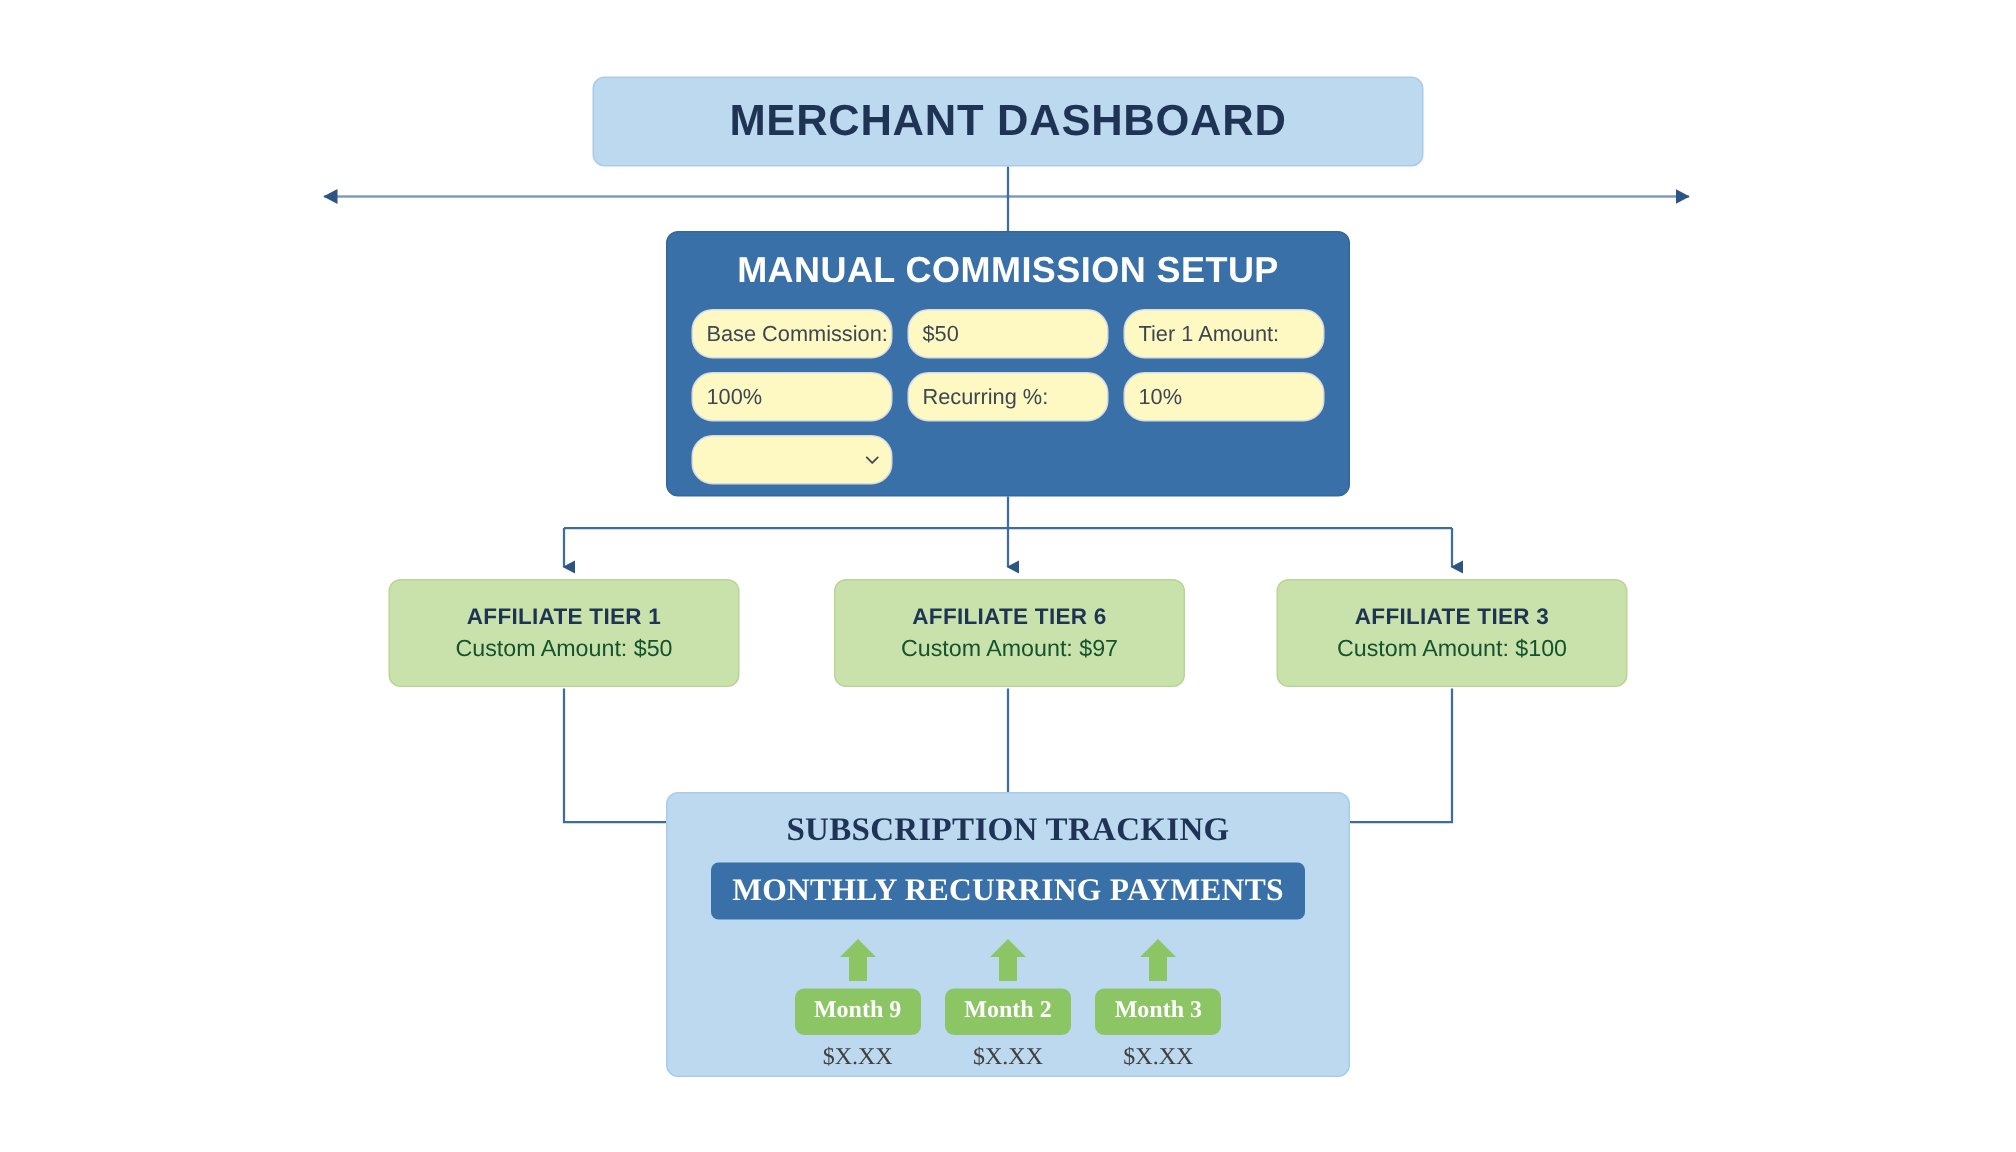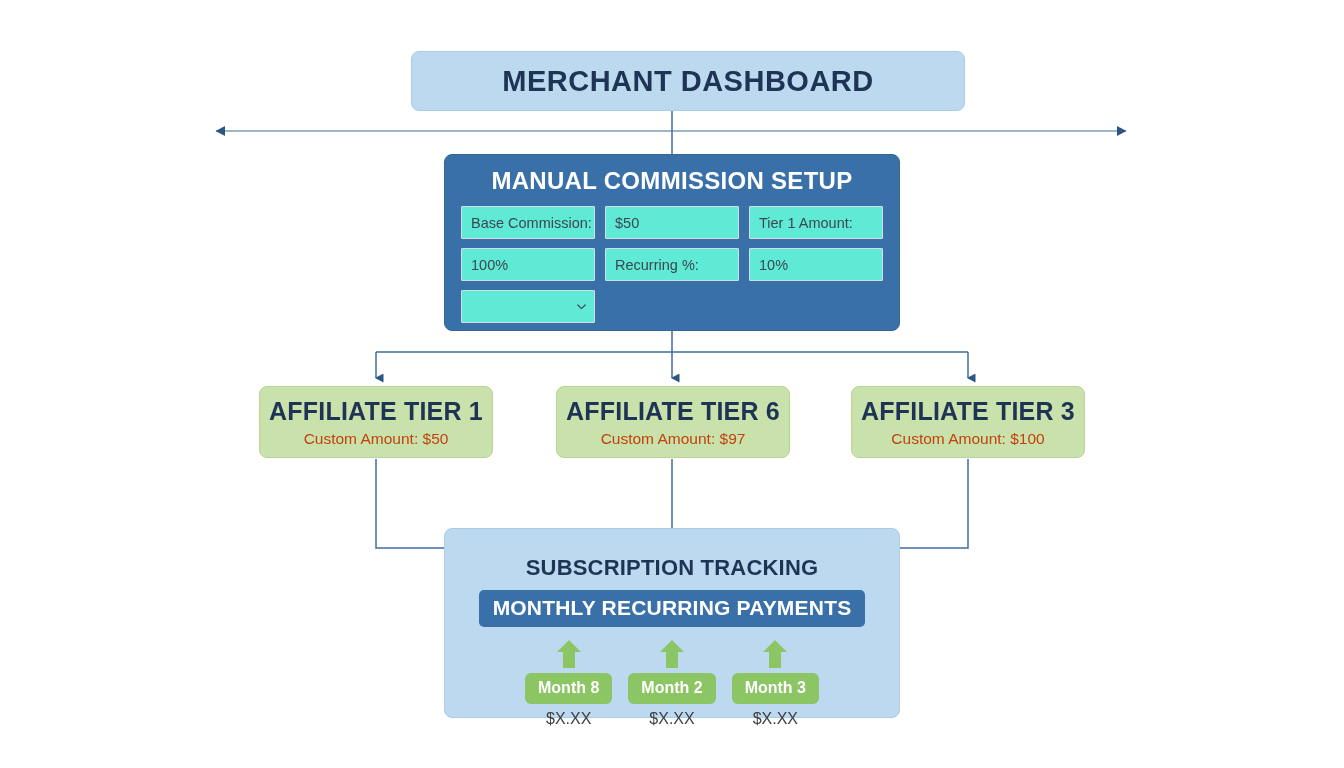--- a/index.html
+++ b/index.html
@@ -41,21 +41,20 @@
   #merchant-dashboard {
     left: 395px;
     top: 51px;
     width: 554px;
     height: 60px;
     background: #bcd9f0;
     border: 1px solid #a9cce8;
     display: flex;
     align-items: center;
     justify-content: center;
-    margin-left: 16px;
   }
   #merchant-dashboard .title {
     font-size: 29px;
     font-weight: bold;
     letter-spacing: 0.5px;
     color: #1f3354;
   }
 
   
   #commission-setup {
@@ -79,23 +78,23 @@
     margin-bottom: 11px;
   }
   .form-grid {
     display: grid;
     grid-template-columns: 1fr 1fr 1fr;
     gap: 9px 10px;
   }
   .field {
     box-sizing: border-box;
     height: 33px;
-    background: #5eead4;
+    background: #fef9c3;
     border: 1px solid #d7dce2;
-    border-radius: 1px;
+    border-radius: 14px;
     display: flex;
     align-items: center;
     padding: 0 9px;
     font-size: 14.5px;
     color: #3d4752;
     overflow: hidden;
     white-space: nowrap;
   }
   .field.select {
     justify-content: space-between;
@@ -113,46 +112,47 @@
     border: 1px solid #b8d597;
     width: 234px;
     height: 72px;
     display: flex;
     flex-direction: column;
     align-items: center;
     justify-content: center;
     gap: 4px;
   }
   .tier .tier-title {
-    font-size: 25px;
+    font-size: 15px;
     font-weight: bold;
     color: #1f3354;
     letter-spacing: 0.2px;
   }
   .tier .tier-sub {
     font-size: 15.5px;
-    color: #c2410c;
+    color: #14532d;
   }
   #tier-1 { left: 259px; top: 386px; }
   #tier-2 { left: 556px; top: 386px; }
   #tier-3 { left: 851px; top: 386px; }
 
   
   #subscription-tracking {
     left: 444px;
     top: 528px;
     width: 456px;
     height: 190px;
     background: #bcd9f0;
     border: 1px solid #a9cce8;
     display: flex;
     flex-direction: column;
     align-items: center;
-    padding-top: 26px;
+    padding-top: 11px;
     box-sizing: border-box;
+    font-family: Liberation Serif, serif;
   }
   #subscription-tracking .panel-title {
     font-size: 22px;
     font-weight: bold;
     color: #1f3354;
     letter-spacing: 0.2px;
   }
   #recurring-badge {
     margin-top: 9px;
     background: #3a70a8;
@@ -283,21 +283,21 @@
   <div class="node" id="subscription-tracking">
     <div class="panel-title">SUBSCRIPTION TRACKING</div>
     <div id="recurring-badge">MONTHLY RECURRING PAYMENTS</div>
 
     <div id="months-row">
 
       <div class="month-col">
         <svg class="up-arrow" viewBox="0 0 26 30">
           <path d="M13 1 L25 13 L19 13 L19 29 L7 29 L7 13 L1 13 Z" fill="#8cc564"></path>
         </svg>
-        <div class="month-chip">Month 8</div>
+        <div class="month-chip">Month 9</div>
         <div class="month-amount">$X.XX</div>
       </div>
 
       <div class="month-col">
         <svg class="up-arrow" viewBox="0 0 26 30">
           <path d="M13 1 L25 13 L19 13 L19 29 L7 29 L7 13 L1 13 Z" fill="#8cc564"></path>
         </svg>
         <div class="month-chip">Month 2</div>
         <div class="month-amount">$X.XX</div>
       </div>

